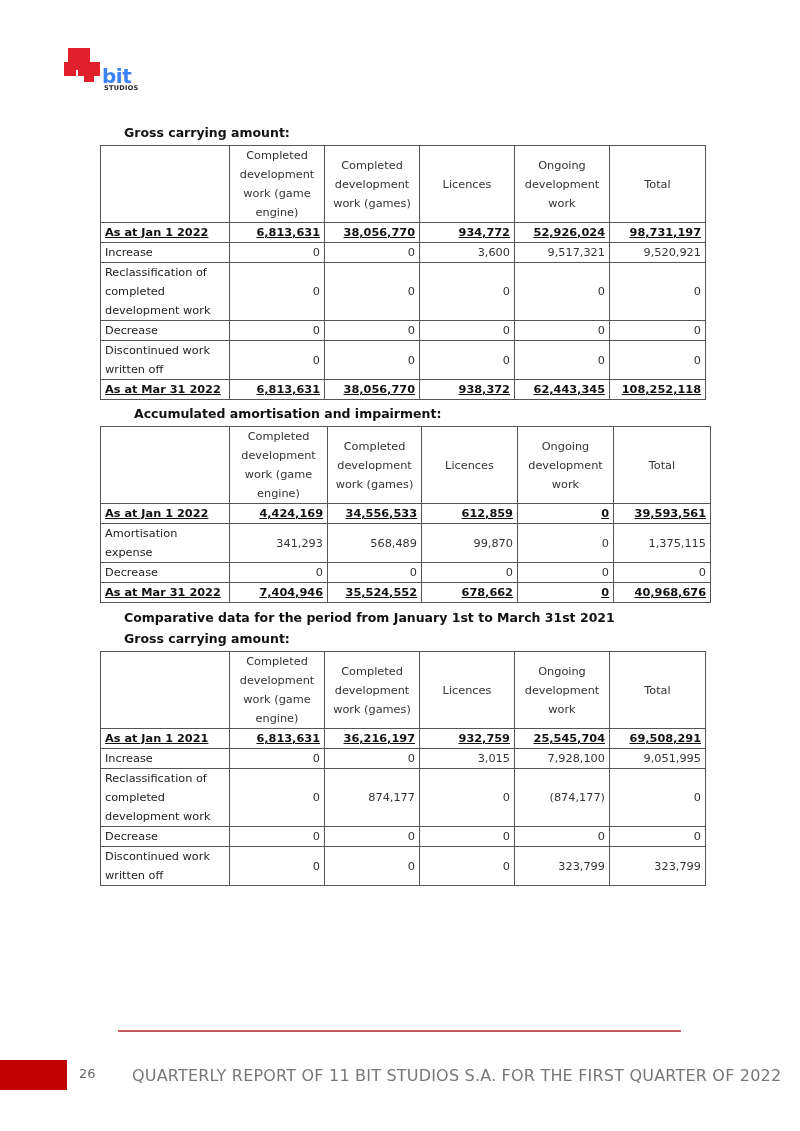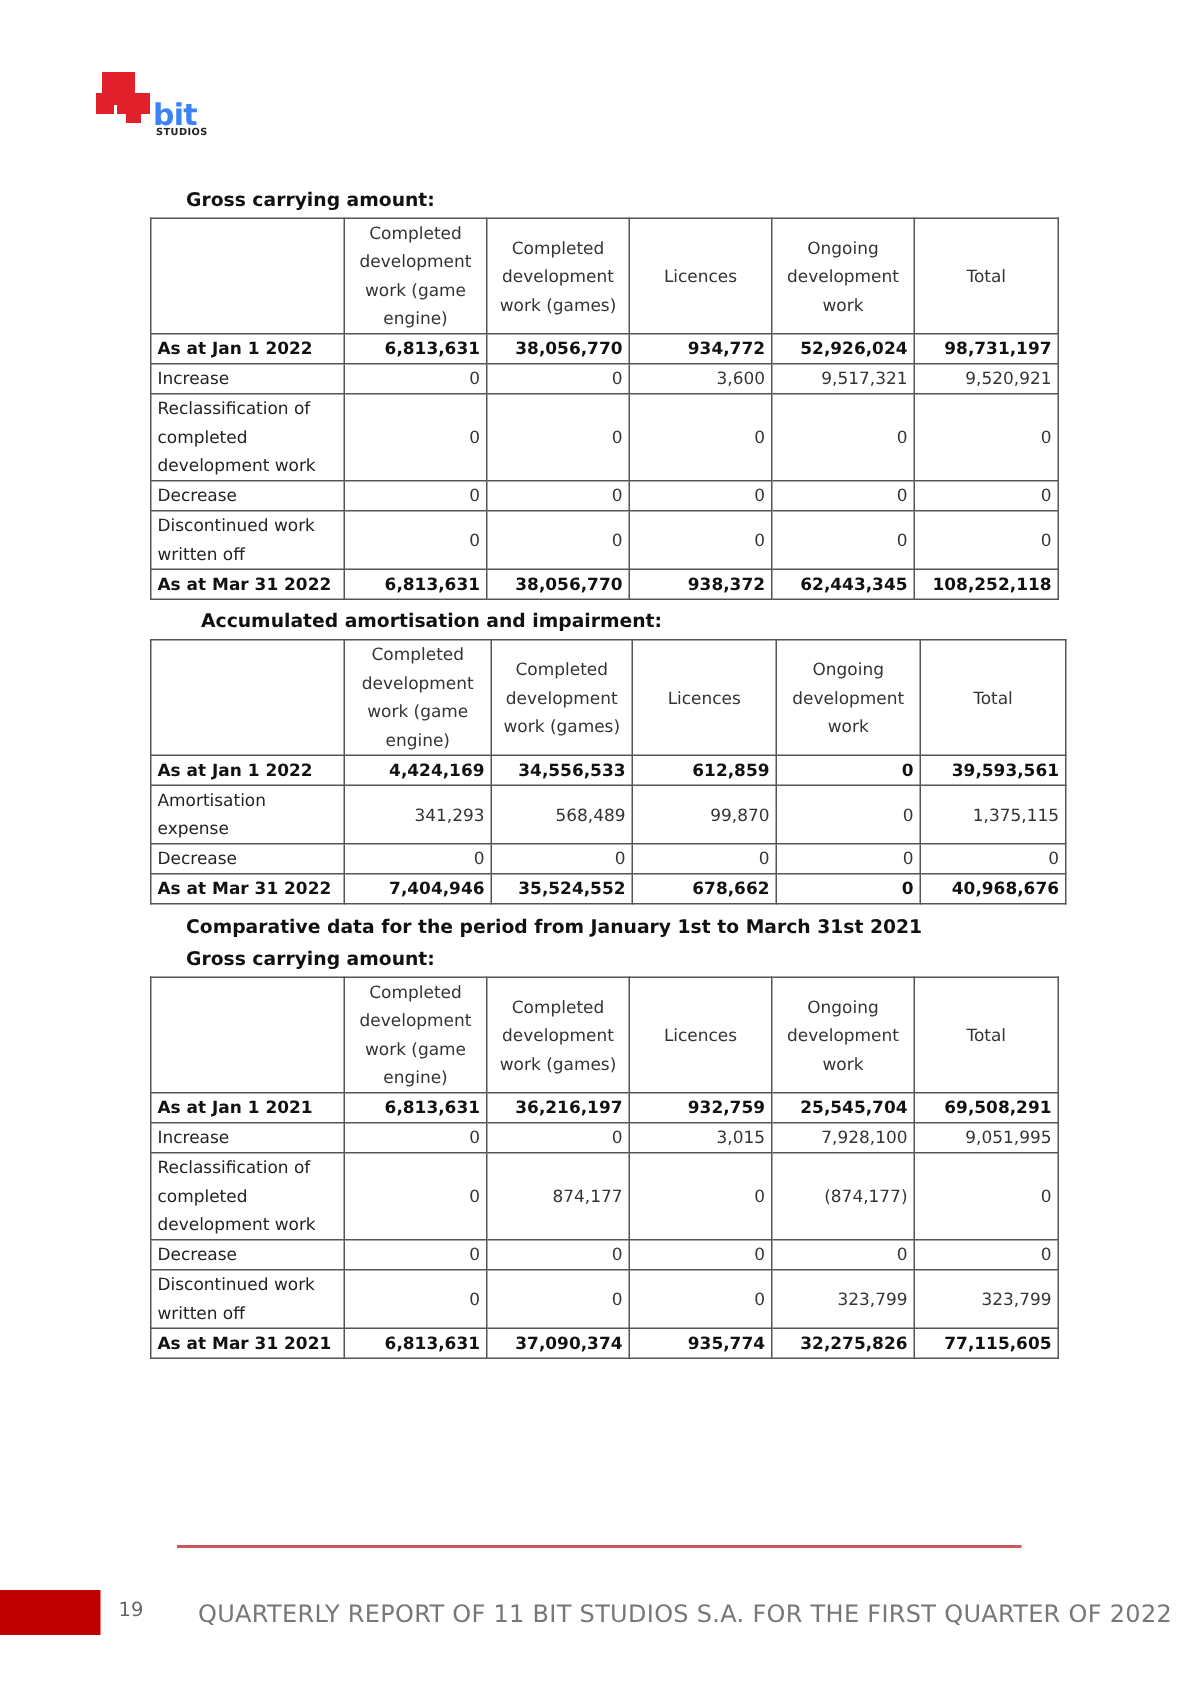--- a/index.html
+++ b/index.html
@@ -10,21 +10,21 @@
   .logo .txt { position:absolute; left:38px; top:18px; font-family:"DejaVu Sans", sans-serif;
                font-weight:bold; font-size:20px; color:#3b82f6; letter-spacing:-0.5px; line-height:20px; }
   .logo .sub { position:absolute; left:40px; top:36px; font-size:6.5px; font-weight:bold; color:#222;
                letter-spacing:0.3px; font-family:"DejaVu Sans", sans-serif; }
   .heading { position:absolute; font-weight:bold; font-size:12.5px; color:#111; }
   table.fin { position:absolute; border-collapse:collapse; font-size:11.3px; table-layout:fixed;border-radius:18px; }
   table.fin td, table.fin th { border:1px solid #555; padding:0 4px; vertical-align:middle; line-height:19px; }
   table.fin th { font-weight:normal; text-align:center; color:#333; line-height:19px; padding:0 3px; }
   table.fin td.lbl { text-align:left; color:#222; }
   table.fin td.num { text-align:right; color:#333; }
-  table.fin tr.bold td { font-weight:bold; color:#111; }
+  table.fin tr.bold td { font-weight:bold; color:#111;text-decoration:underline; }
   .footer-line { position:absolute; left:118px; top:1030px; width:563px; height:2px; background:#c85a5e; }
   .footer-red { position:absolute; left:0; top:1060px; width:67px; height:30px; background:#c00000; }
   .footer-page { position:absolute; left:79px; top:1066px; font-size:13px; color:#666; }
   .footer-title { position:absolute; left:132px; top:1066px; font-size:16px; color:#777; letter-spacing:0.2px; }
 </style>
 </head>
 <body>
 
 <div class="logo">
   <div class="sq" style="left:4px;top:0;width:22px;height:22px;"></div>
@@ -212,27 +212,19 @@
     <td class="num">0</td>
   </tr>
   <tr>
     <td class="lbl">Discontinued work written off</td>
     <td class="num">0</td>
     <td class="num">0</td>
     <td class="num">0</td>
     <td class="num">323,799</td>
     <td class="num">323,799</td>
   </tr>
-  <tr class="bold">
-    <td class="lbl">As at Mar 31 2021</td>
-    <td class="num">6,813,631</td>
-    <td class="num">37,090,374</td>
-    <td class="num">935,774</td>
-    <td class="num">32,275,826</td>
-    <td class="num">77,115,605</td>
-  </tr>
 </tbody>
   </table>
 
 <div class="footer-line"></div>
 <div class="footer-red"></div>
-<div class="footer-page">19</div>
+<div class="footer-page">26</div>
 <div class="footer-title">QUARTERLY REPORT OF 11 BIT STUDIOS S.A. FOR THE FIRST QUARTER OF 2022</div>
 
 </body></html>

